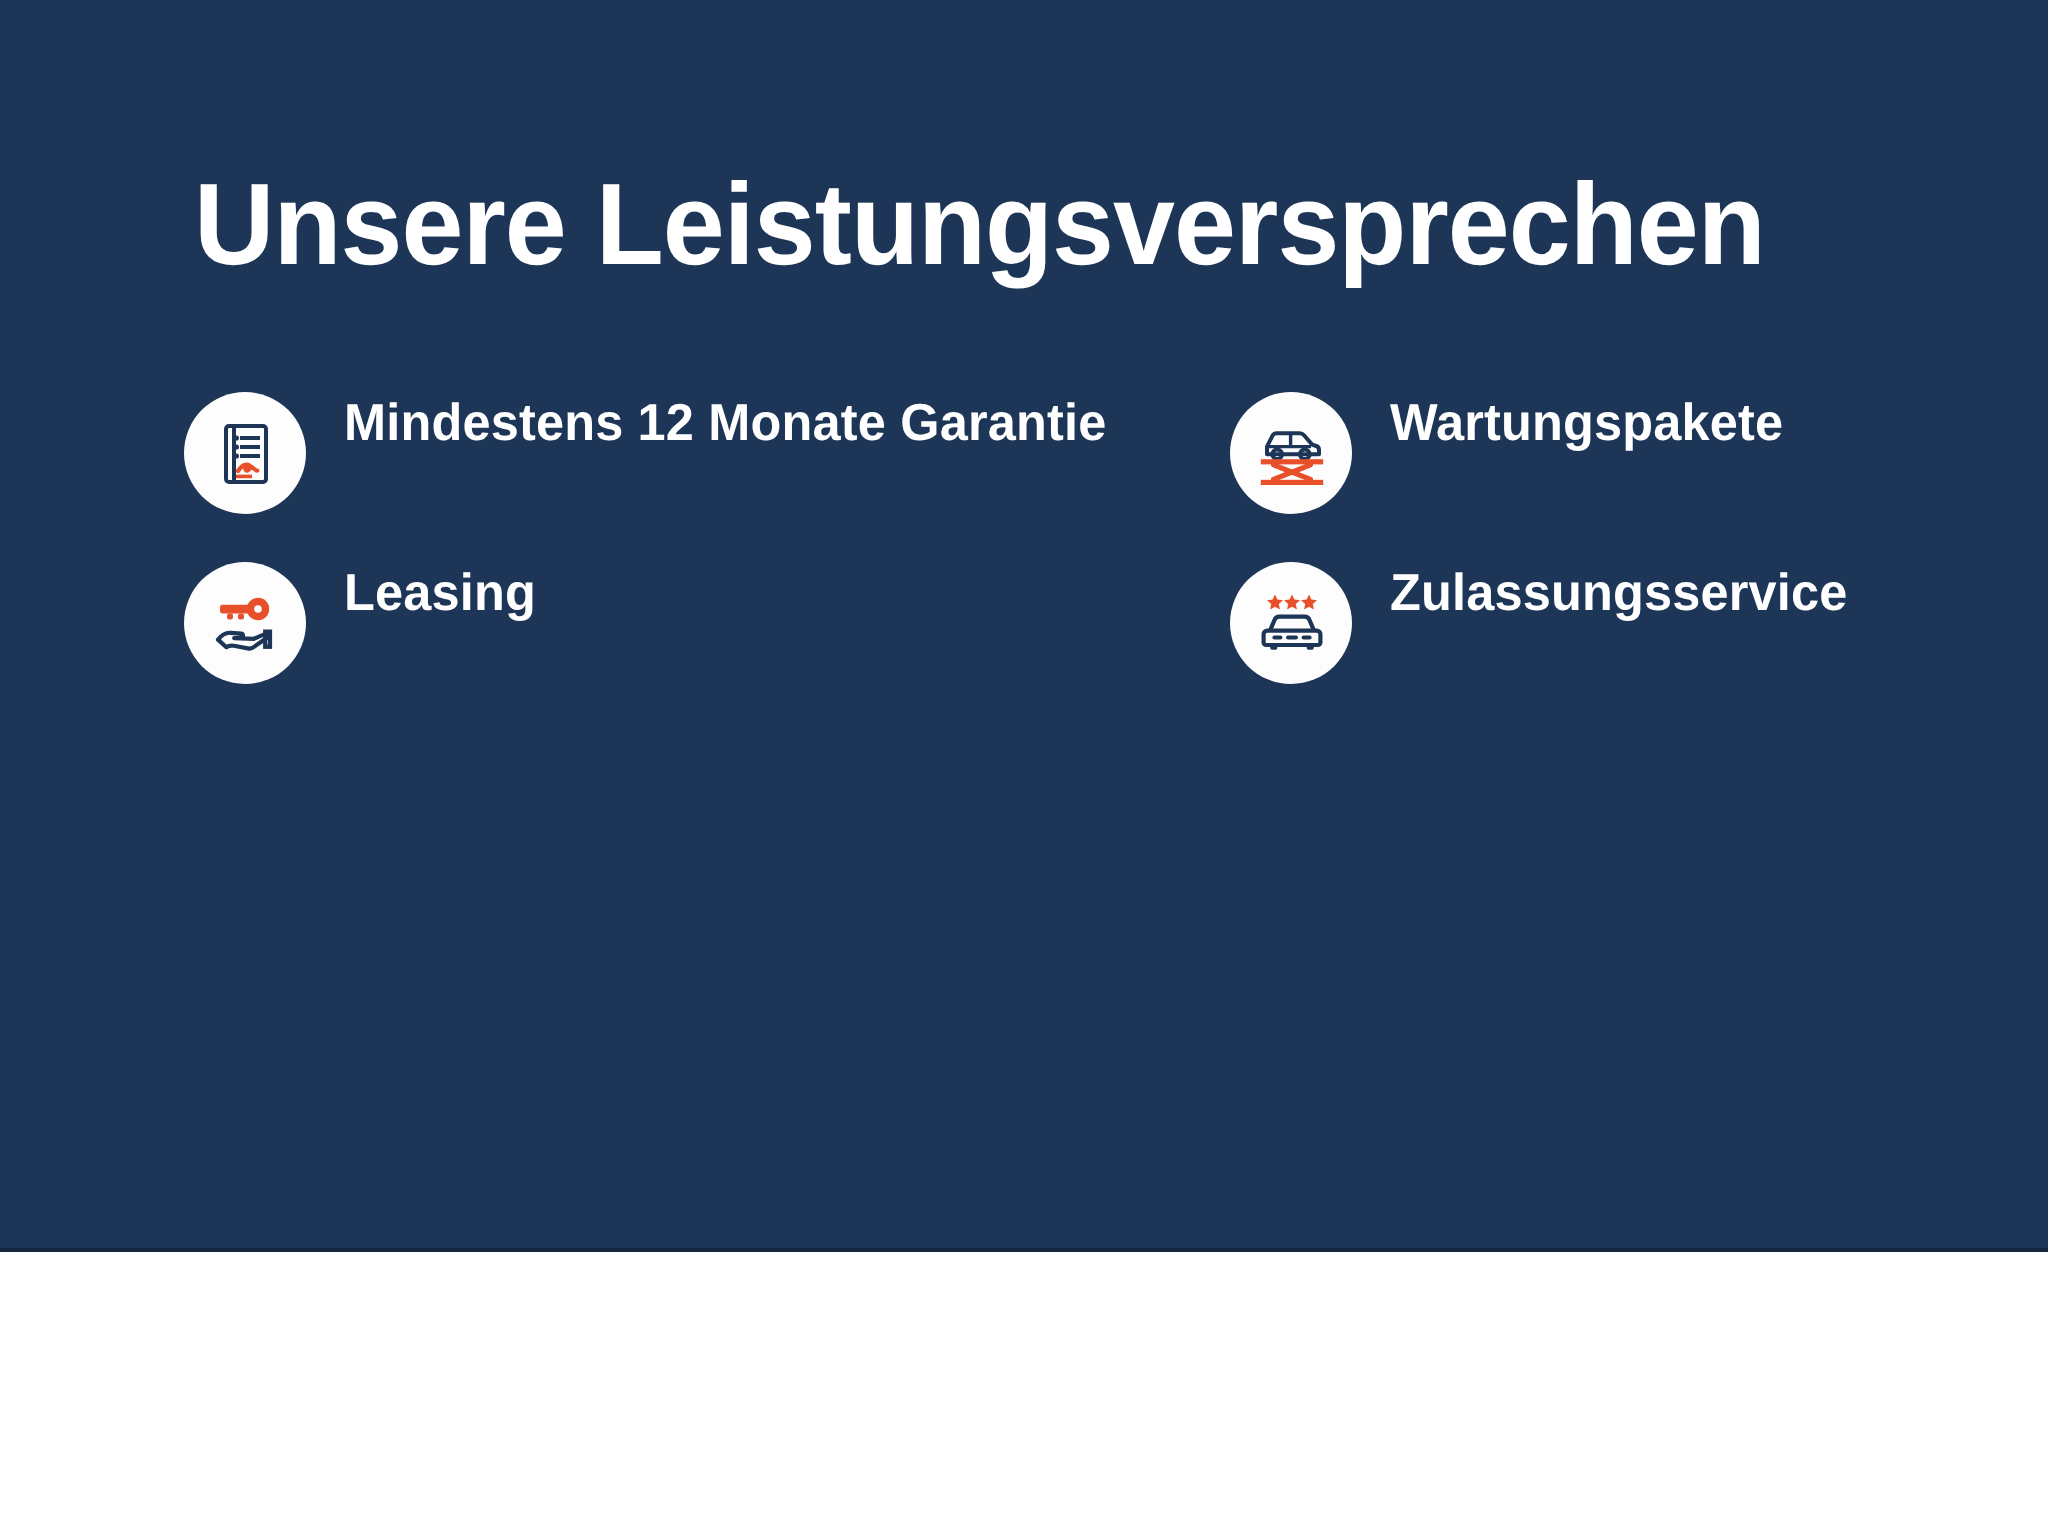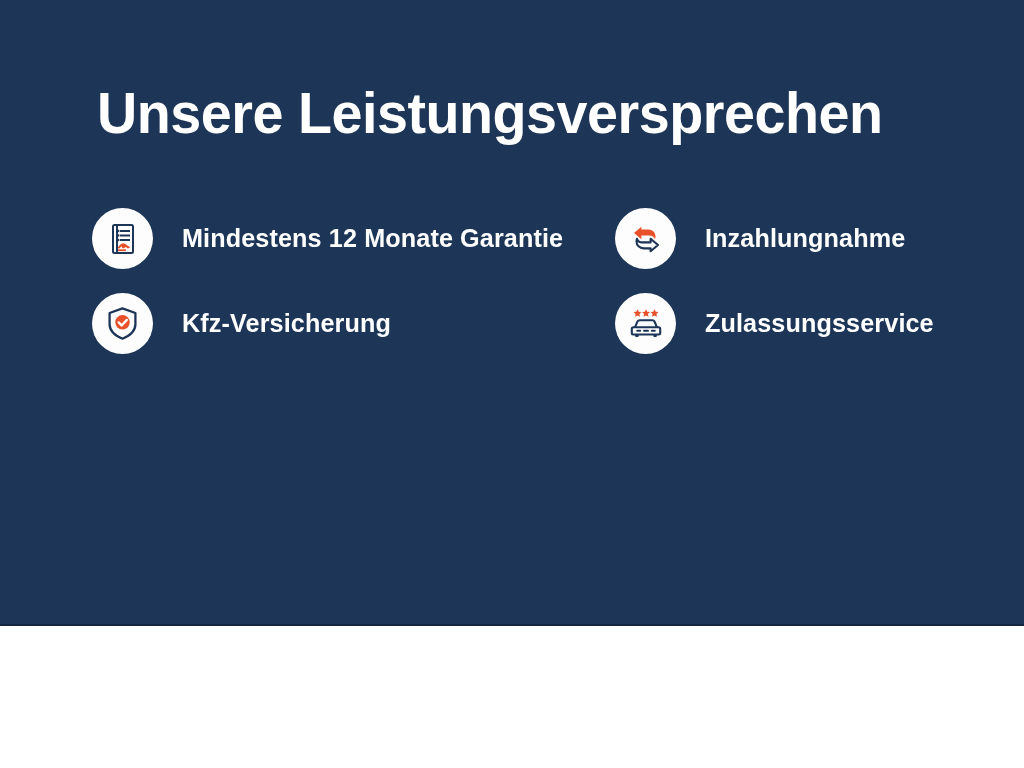--- a/index.html
+++ b/index.html
@@ -54,22 +54,20 @@
     position: absolute;
     top: 0;
   }
   .col-left  { left: 92px; width: 520px; }
   .col-right { left: 615px; width: 400px; }
 
   .feature {
     position: relative;
     height: 85px;
     display: flex;
-    align-items: center;
-    gap: 10px;
   }
 
   .icon-circle {
     position: relative;
     flex: 0 0 auto;
     width: 61px;
     height: 61px;
     border-radius: 50%;
     background: #fdfdfd;
     display: flex;
@@ -126,46 +124,61 @@
               <circle cx="13.2" cy="19" r="1.3" fill="#1d3557"></circle>
               <path d="M14 26.5c1.5-2.2 3.4-3.6 5-3.1 1.3.4 1 2 .2 2.6-.7.5-1.6.3-1.5-.6.1-.8 1.4-1.5 2.6-1.1 1.6.5 2 2 3.4 2" fill="none" stroke="#e8502a" stroke-width="2.1" stroke-linecap="round"></path>
               <rect x="13" y="28.3" width="8" height="1.8" fill="#e8502a"></rect>
             </svg>
           </span>
           <span class="feature-label">Mindestens 12 Monate Garantie</span>
         </div>
 
 
 
-
-        <div class="feature">
-          <span class="icon-circle">
-            <svg width="37" height="37" viewBox="0 0 37 37">
-              <path d="M18.5 3.4 5.6 8v11.3c0 6.4 5.3 11.3 12.9 14.4 7.6-3.1 12.9-8 12.9-14.4V8z" fill="none" stroke="#1d3557" stroke-width="2.3" stroke-linejoin="round"></path>
-              <circle cx="18.5" cy="17.3" r="7.2" fill="#e8502a"></circle>
-              <path d="M14.7 17.4l2.9 3.1 5.2-5.6" fill="none" stroke="#ffffff" stroke-width="2.4" stroke-linecap="round" stroke-linejoin="round"></path>
-            </svg>
-          </span>
-          <span class="feature-label">Kfz-Versicherung</span>
-        </div>
+        <div class="feature">
+          <span class="icon-circle">
+            <svg width="38" height="38" viewBox="0 0 38 38">
+              <g fill="#e8502a">
+                <circle cx="25" cy="11.5" r="5.6"></circle>
+                <rect x="6" y="9.4" width="17" height="4.3" rx="1.2"></rect>
+                <rect x="9.5" y="13.7" width="3" height="3.1" rx="1"></rect>
+                <rect x="15" y="13.7" width="3" height="3.1" rx="1"></rect>
+              </g>
+              <circle cx="25" cy="11.5" r="1.9" fill="#fdfdfd"></circle>
+              <path d="M5 26.8c2-2.6 4.1-3.6 6.4-3.4l5.2.4c1.2.1 1.2 2-.1 2.1l-3.4.2 9.8.3 5.2-2.2c1.2-.5 2.2 1.1 1.1 1.9l-6.6 4.6c-.9.6-1.6.7-2.7.5l-7-1.3c-1.6-.3-2.6-.1-3.7.7z" fill="none" stroke="#1d3557" stroke-width="2.1" stroke-linejoin="round"></path>
+              <rect x="28.6" y="22.8" width="2.4" height="7.6" fill="none" stroke="#1d3557" stroke-width="2.1"></rect>
+            </svg>
+          </span>
+          <span class="feature-label">Leasing</span>
+        </div>
+
       </div>
 
       <div class="col col-right">
 
-
-
         <div class="feature">
           <span class="icon-circle">
             <svg width="38" height="38" viewBox="0 0 38 38">
-              <path d="M14.4 6.8 7 13l7.4 6.2v-3.6h8.3c2.6 0 4.6 1.5 5.3 3.6.3-.8.5-1.7.5-2.6 0-3.9-3.2-7-7.1-7h-7z" fill="#e8502a"></path>
-              <path d="M23.6 31.2 31 25l-7.4-6.2v3.6h-8.3c-2.6 0-4.6-1.5-5.3-3.6-.3.8-.5 1.7-.5 2.6 0 3.9 3.2 7 7.1 7h7z" fill="none" stroke="#1d3557" stroke-width="2.1" stroke-linejoin="round"></path>
-            </svg>
-          </span>
-          <span class="feature-label">Inzahlungnahme</span>
-        </div>
+              <path d="M6.5 15.3 9.2 9.9c.4-.8 1.2-1.3 2.1-1.3h11.6c.8 0 1.5.3 2 .9l4.2 4.8 2 .7c.9.3 1.4 1 1.4 1.9v2.2H6.5z" fill="none" stroke="#1d3557" stroke-width="2" stroke-linejoin="round"></path>
+              <line x1="18.3" y1="8.6" x2="18.3" y2="15.3" stroke="#1d3557" stroke-width="1.7"></line>
+              <line x1="6.9" y1="15.3" x2="28.5" y2="15.3" stroke="#1d3557" stroke-width="1.7"></line>
+              <circle cx="11.6" cy="19.1" r="2.4" fill="none" stroke="#1d3557" stroke-width="2"></circle>
+              <circle cx="25.4" cy="19.1" r="2.4" fill="none" stroke="#1d3557" stroke-width="2"></circle>
+              <rect x="3.4" y="21.6" width="31.2" height="2.6" fill="#e8502a"></rect>
+              <rect x="3.4" y="31.9" width="31.2" height="2.6" fill="#e8502a"></rect>
+              <g stroke="#e8502a" stroke-width="2.6" stroke-linecap="round">
+                <line x1="9.8" y1="24.4" x2="28.2" y2="31.7"></line>
+                <line x1="28.2" y1="24.4" x2="9.8" y2="31.7"></line>
+              </g>
+            </svg>
+          </span>
+          <span class="feature-label">Wartungspakete</span>
+        </div>
+
+
 
         <div class="feature">
           <span class="icon-circle">
             <svg width="38" height="38" viewBox="0 0 38 38">
               <g fill="#e8502a">
                 <path d="M10.5 4.2l1.2 2.6 2.8.3-2.1 1.9.6 2.8-2.5-1.4-2.5 1.4.6-2.8-2.1-1.9 2.8-.3z"></path>
                 <path d="M19 4.2l1.2 2.6 2.8.3-2.1 1.9.6 2.8L19 10.4l-2.5 1.4.6-2.8L15 7.1l2.8-.3z"></path>
                 <path d="M27.5 4.2l1.2 2.6 2.8.3-2.1 1.9.6 2.8-2.5-1.4-2.5 1.4.6-2.8-2.1-1.9 2.8-.3z"></path>
               </g>
               <path d="M8 22.3l2.4-5.6c.4-.9 1.2-1.4 2.2-1.4h12.8c1 0 1.8.5 2.2 1.4l2.4 5.6" fill="none" stroke="#1d3557" stroke-width="2.1" stroke-linejoin="round"></path>

